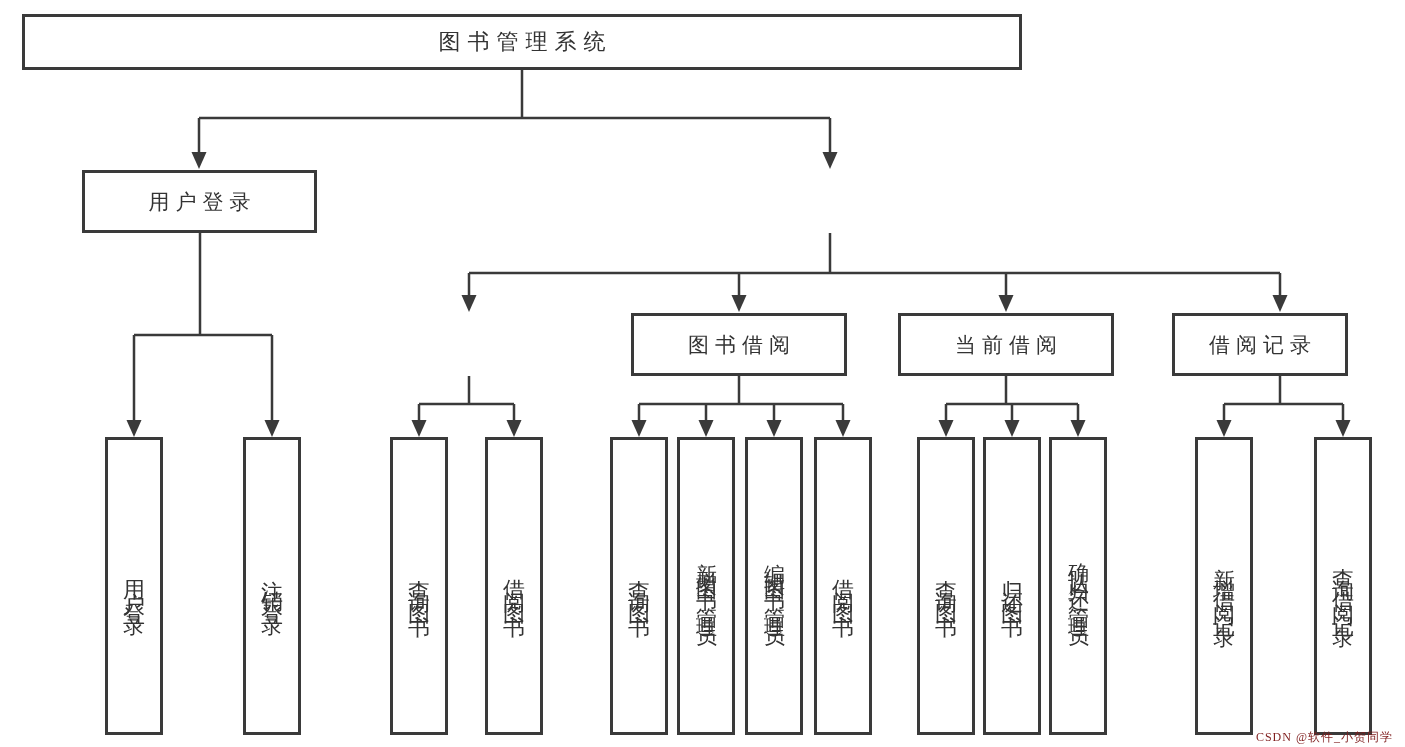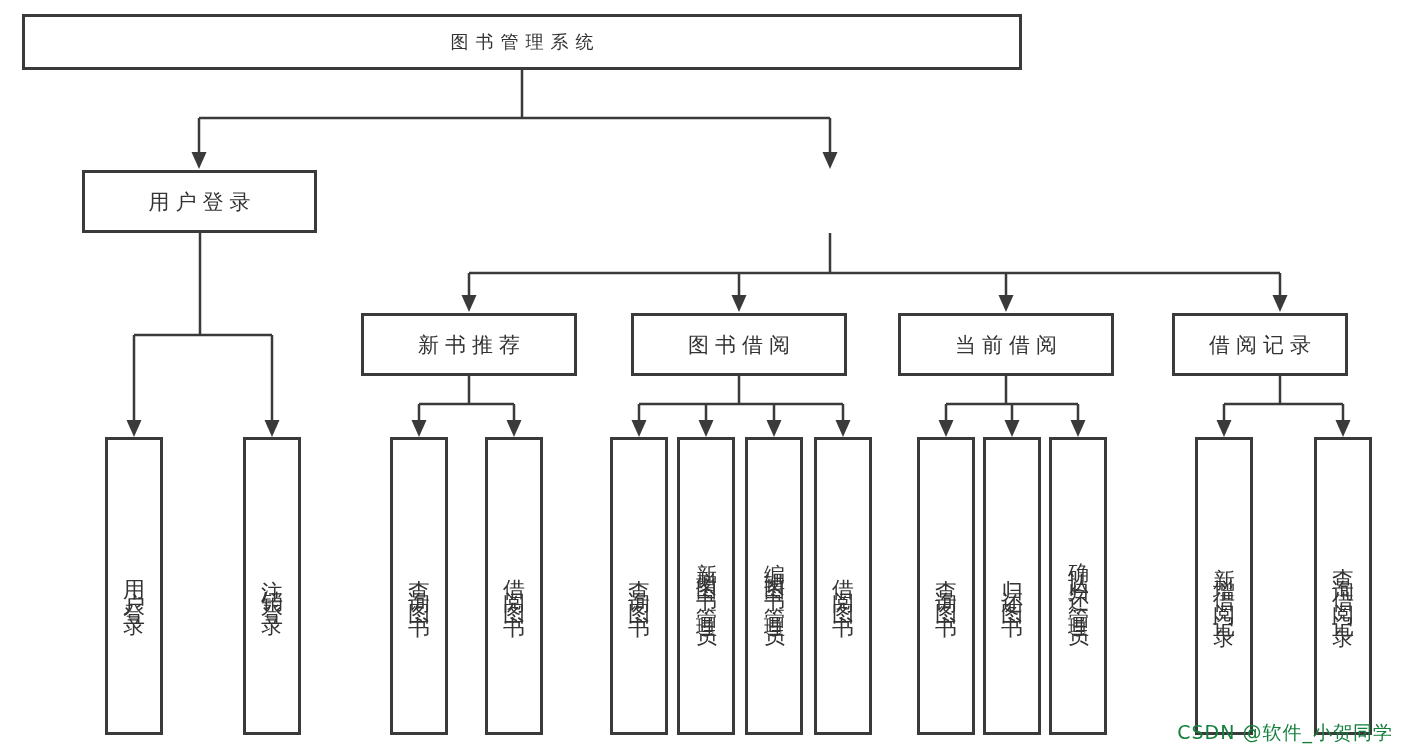--- a/index.html
+++ b/index.html
@@ -19,39 +19,40 @@
     background:#ffffff;
     display:flex;
     align-items:center;
     justify-content:center;
     font-size:21px;
     letter-spacing:6px;
     text-indent:6px;
     white-space:nowrap;
   }
   .hbox{height:63px;}
-  .root{font-size:18px;letter-spacing:7px;text-indent:7px;}
+  .root{font-size:22px;letter-spacing:7px;text-indent:7px;}
   .vbox{
     width:58px;height:298px;top:437px;
     writing-mode:vertical-rl;
     text-orientation:mixed;
     letter-spacing:12px;
     text-indent:0;
     font-size:22px;
     line-height:1;
   }
   .vbox.long{letter-spacing:9px;font-size:21px;}
   .watermark{
     position:absolute;
     right:12px;bottom:1px;
-    color:#15803d;
-    font-size:19px;
+    color:#7f1d1d;
+    font-size:12px;
     letter-spacing:1px;
     z-index:5;
     white-space:nowrap;
+    font-family:Liberation Serif, serif;
   }
 </style>
 </head>
 <body>
 
 <div id="canvas">
 
   <svg id="connectors" viewBox="0 0 1405 747" xmlns="http://www.w3.org/2000/svg">
     <g stroke="#3a3a3a" stroke-width="2.5" fill="none">
 
@@ -93,23 +94,20 @@
   </svg>
 
   <div class="box hbox root" style="left:22px;top:14px;width:1000px;height:56px">
     <span>图书管理系统</span>
   </div>
 
   <div class="box hbox" style="left:82px;top:170px;width:235px">
     <span>用户登录</span>
   </div>
 
-  <div class="box hbox" style="left:361px;top:313px;width:216px">
-    <span>新书推荐</span>
-  </div>
   <div class="box hbox" style="left:631px;top:313px;width:216px">
     <span>图书借阅</span>
   </div>
   <div class="box hbox" style="left:898px;top:313px;width:216px">
     <span>当前借阅</span>
   </div>
   <div class="box hbox" style="left:1172px;top:313px;width:176px">
     <span>借阅记录</span>
   </div>
 

